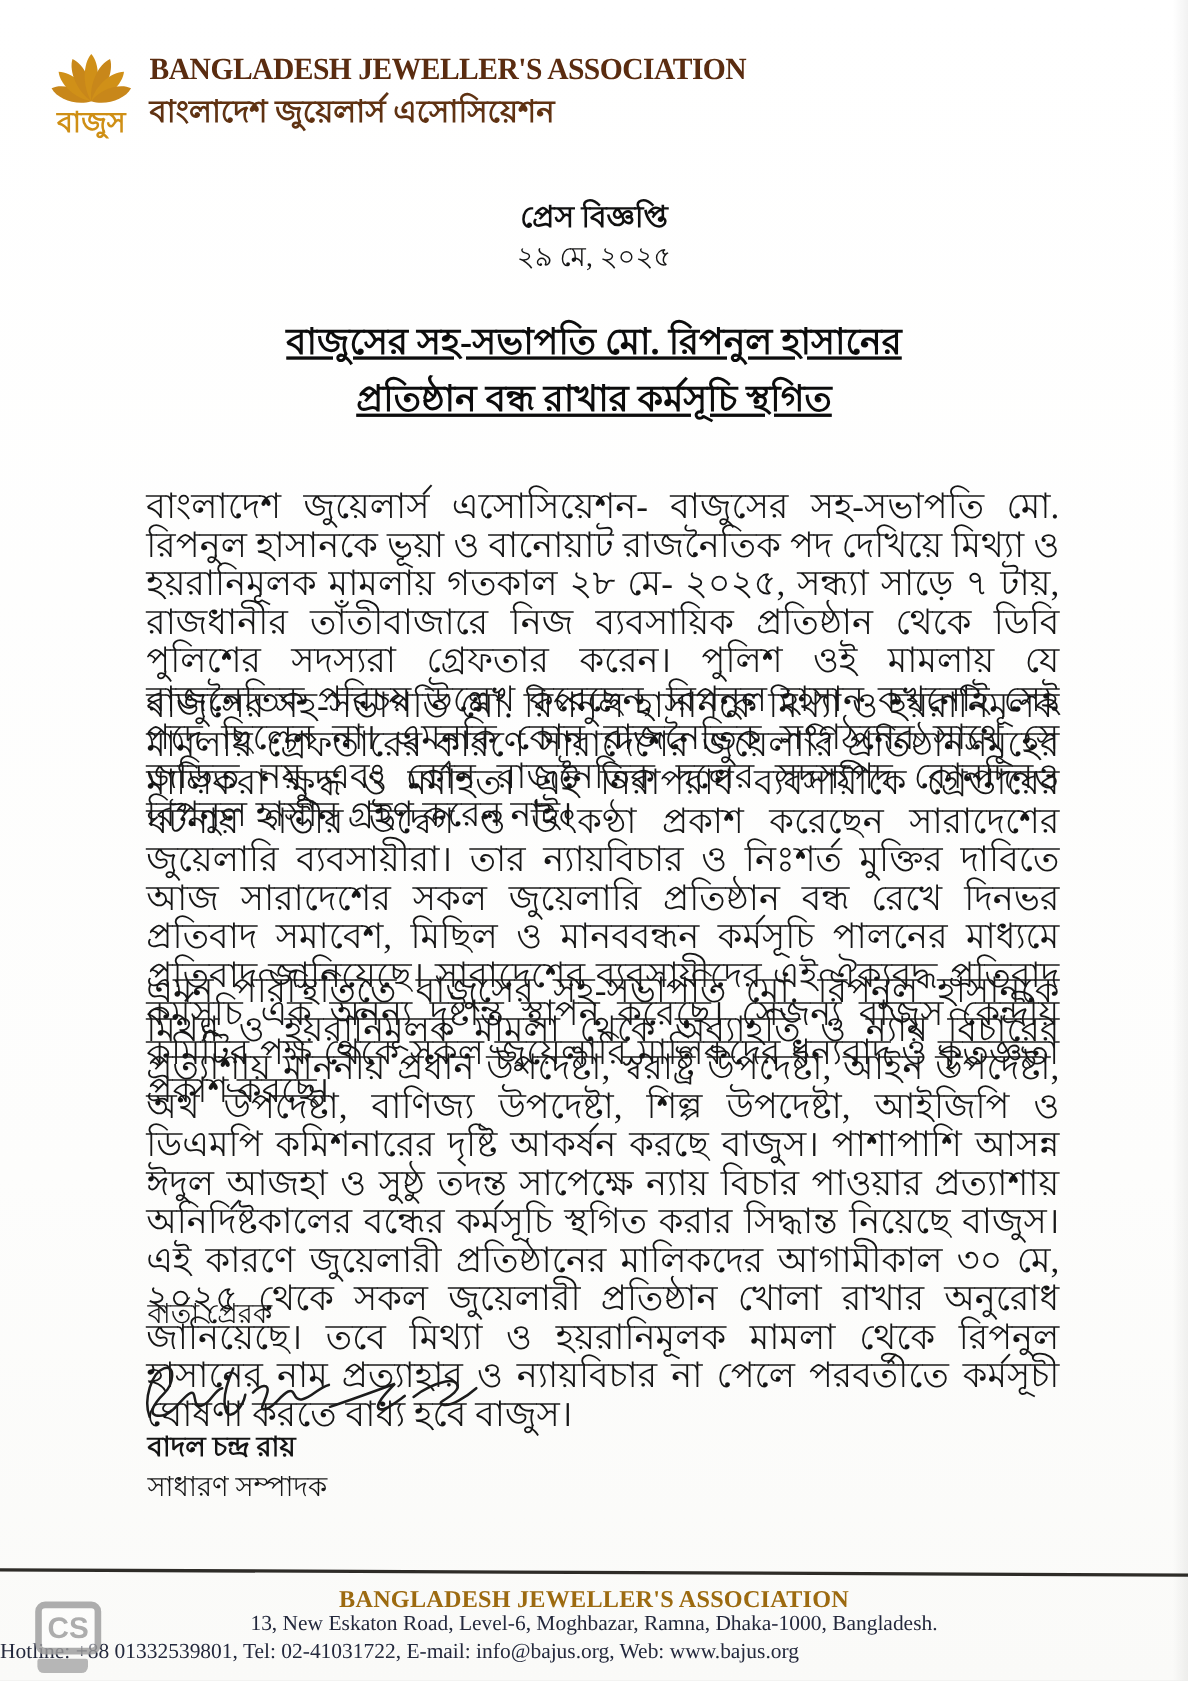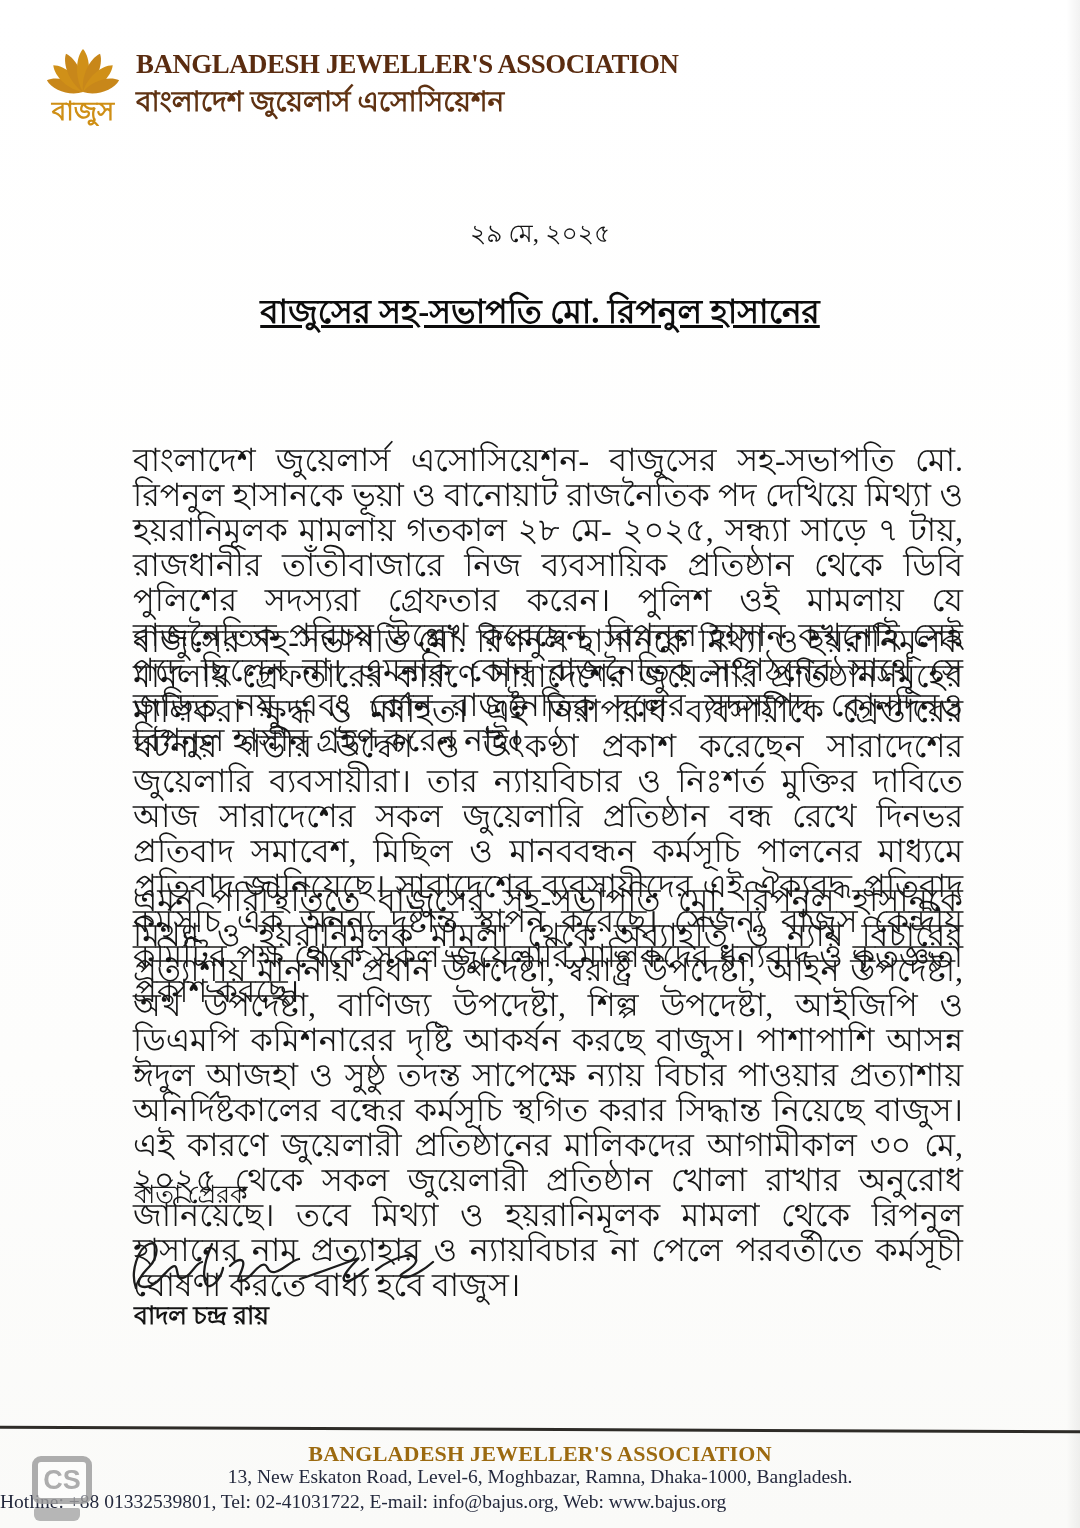--- a/index.html
+++ b/index.html
@@ -114,40 +114,43 @@
         <path transform="rotate(24)" d="M0,0 C-8,-13 -8,-33 0,-42 C8,-33 8,-13 0,0 Z" fill="#c8871a"></path>
         <path transform="rotate(48)" d="M0,0 C-8,-12 -8,-31 0,-40 C8,-31 8,-12 0,0 Z"></path>
         <path transform="rotate(72)" d="M0,0 C-8,-11 -8,-30 0,-38 C8,-30 8,-11 0,0 Z" fill="#c8871a"></path>
       </g>
       <text x="45" y="80" text-anchor="middle" font-size="26" font-weight="bold" fill="#cf8f15">বাজুস</text>
     </svg>
   </div>
   <div class="org-en">BANGLADESH JEWELLER'S ASSOCIATION</div>
   <div class="org-bn">বাংলাদেশ জুয়েলার্স এসোসিয়েশন</div>
 
+  <div class="doc-type">প্রেস বিজ্ঞপ্তি</div>
   <div class="doc-date">২৯ মে, ২০২৫</div>
 
   <div class="doc-title">
     <div>বাজুসের সহ-সভাপতি মো. রিপনুল হাসানের</div>
+    <div>প্রতিষ্ঠান বন্ধ রাখার কর্মসূচি স্থগিত</div>
   </div>
 
   <p class="body-par par-1">বাংলাদেশ জুয়েলার্স এসোসিয়েশন- বাজুসের সহ-সভাপতি মো. রিপনুল হাসানকে ভূয়া ও বানোয়াট রাজনৈতিক পদ দেখিয়ে মিথ্যা ও হয়রানিমূলক মামলায় গতকাল ২৮ মে- ২০২৫, সন্ধ্যা সাড়ে ৭ টায়, রাজধানীর তাঁতীবাজারে নিজ ব্যবসায়িক প্রতিষ্ঠান থেকে ডিবি পুলিশের সদস্যরা গ্রেফতার করেন। পুলিশ ওই মামলায় যে রাজনৈতিক পরিচয় উল্লেখ করেছেন, রিপনুল হাসান কখনোই সেই পদে ছিলেন না। এমনকি কোন রাজনৈতিক সংগঠনের সাথে সে জড়িত নয় এবং কোন রাজনৈতিক দলের সদস্যপদ কোনদিনও রিপনুল হাসান গ্রহণ করেন নাই।</p>
   <p class="body-par par-2">বাজুসের সহ-সভাপতি মো. রিপনুল হাসানকে মিথ্যা ও হয়রানিমূলক মামলায় গ্রেফতারের কারণে সারাদেশের জুয়েলারি প্রতিষ্ঠানসমূহের মালিকরা ক্ষুদ্ধ ও মর্মাহত। এই নিরাপরাধ ব্যবসায়ীকে গ্রেপ্তারের ঘটনায় গভীর উদ্বেগ ও উৎকণ্ঠা প্রকাশ করেছেন সারাদেশের জুয়েলারি ব্যবসায়ীরা। তার ন্যায়বিচার ও নিঃশর্ত মুক্তির দাবিতে আজ সারাদেশের সকল জুয়েলারি প্রতিষ্ঠান বন্ধ রেখে দিনভর প্রতিবাদ সমাবেশ, মিছিল ও মানববন্ধন কর্মসূচি পালনের মাধ্যমে প্রতিবাদ জানিয়েছে। সারাদেশের ব্যবসায়ীদের এই ঐক্যবদ্ধ প্রতিবাদ কর্মসূচি এক অনন্য দৃষ্টান্ত স্থাপন করেছে। সেজন্য বাজুস কেন্দ্রীয় কমিটির পক্ষ থেকে সকল জুয়েলারি মালিকদের ধন্যবাদ ও কৃতজ্ঞতা প্রকাশ করছে।</p>
   <p class="body-par par-3">এমন পরিস্থিতিতে বাজুসের সহ-সভাপতি মো. রিপনুল হাসানকে মিথ্যা ও হয়রানিমূলক মামলা থেকে অব্যাহতি ও ন্যায় বিচারের প্রত্যাশায় মাননীয় প্রধান উপদেষ্টা, স্বরাষ্ট্র উপদেষ্টা, আইন উপদেষ্টা, অর্থ উপদেষ্টা, বাণিজ্য উপদেষ্টা, শিল্প উপদেষ্টা, আইজিপি ও ডিএমপি কমিশনারের দৃষ্টি আকর্ষন করছে বাজুস। পাশাপাশি আসন্ন ঈদুল আজহা ও সুষ্ঠু তদন্ত সাপেক্ষে ন্যায় বিচার পাওয়ার প্রত্যাশায় অনির্দিষ্টকালের বন্ধের কর্মসূচি স্থগিত করার সিদ্ধান্ত নিয়েছে বাজুস। এই কারণে জুয়েলারী প্রতিষ্ঠানের মালিকদের আগামীকাল ৩০ মে, ২০২৫ থেকে সকল জুয়েলারী প্রতিষ্ঠান খোলা রাখার অনুরোধ জানিয়েছে। তবে মিথ্যা ও হয়রানিমূলক মামলা থেকে রিপনুল হাসানের নাম প্রত্যাহার ও ন্যায়বিচার না পেলে পরবর্তীতে কর্মসূচী ঘোষণা করতে বাধ্য হবে বাজুস।</p>
 
   <div class="sender-label">বার্তা প্রেরক</div>
   <div class="signature">
     <svg width="310" height="72" viewBox="0 0 310 72" xmlns="http://www.w3.org/2000/svg" fill="none" stroke="#1c1c1c" stroke-width="2.3" stroke-linecap="round">
       <path d="M8,56 C2,40 10,16 21,12 C32,8 30,26 21,35 C12,44 5,55 17,55 C29,55 36,40 44,35 C52,30 46,48 55,46 C64,44 66,32 74,30"></path>
       <path d="M84,12 C77,28 74,43 78,52 C82,59 93,47 95,36 M102,34 C109,27 117,25 115,34 C113,43 106,51 114,49 C122,47 127,36 134,33 C141,30 138,42 147,40 C156,38 162,29 171,27"></path>
       <path d="M172,47 C190,41 212,33 231,26 C222,35 212,46 217,49 C222,51 233,42 240,37"></path>
       <path d="M248,38 C257,31 268,26 277,24 C286,22 292,27 285,34 C278,41 268,43 275,45 C281,47 296,38 305,30"></path>
     </svg>
   </div>
   <div class="signatory-name">বাদল চন্দ্র রায়</div>
+  <div class="signatory-title">সাধারণ সম্পাদক</div>
 
   <div class="footer-rule"></div>
   <div class="footer-org">BANGLADESH JEWELLER'S ASSOCIATION</div>
   <div class="footer-address">13, New Eskaton Road, Level-6, Moghbazar, Ramna, Dhaka-1000, Bangladesh.</div>
   <div class="footer-contact">Hotline: +88 01332539801, Tel: 02-41031722, E-mail: info@bajus.org, Web: www.bajus.org</div>
 
   <div class="watermark">
     <div class="cs-badge">
       <div class="cs-box">CS</div>
       <div class="cs-bar"></div>

